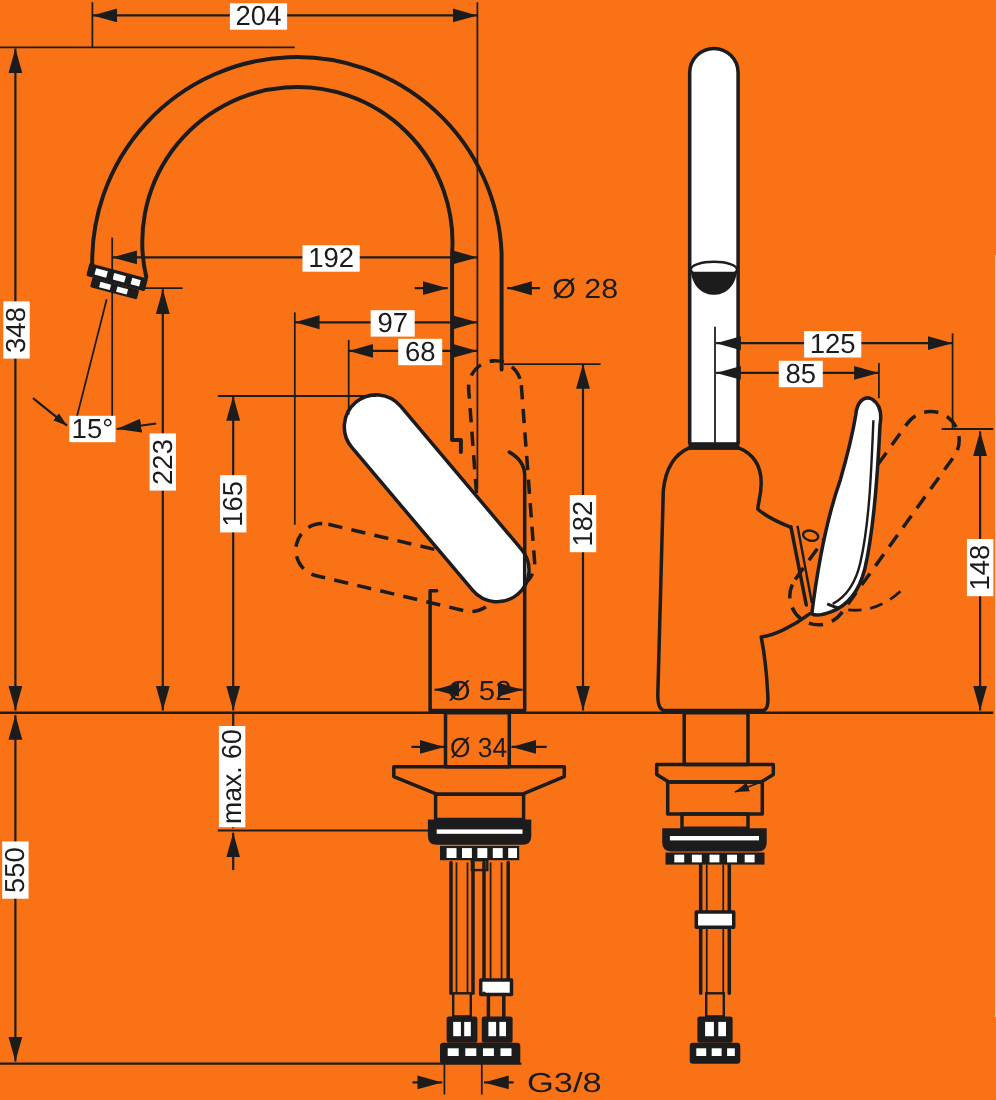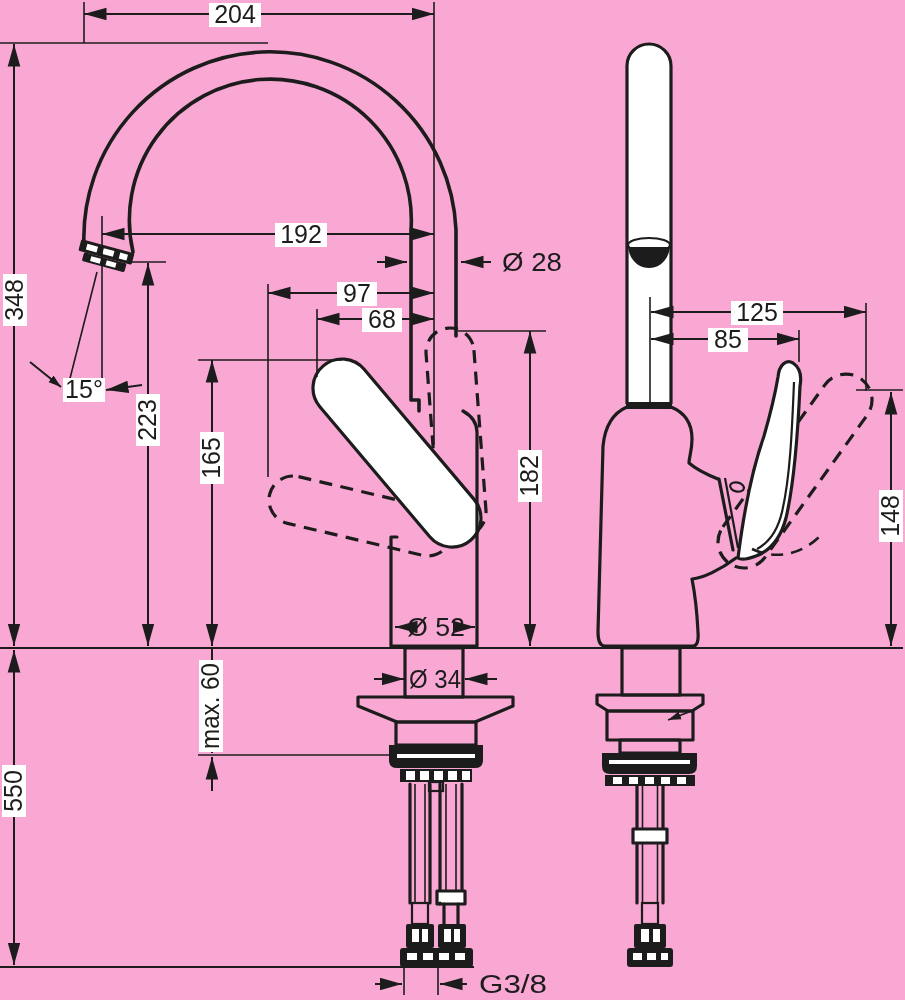--- a/index.html
+++ b/index.html
@@ -1,16 +1,16 @@
 <!DOCTYPE html>
 <html><head>
 <meta charset="utf-8">
 <style>
   html,body{margin:0;padding:0;background:#ffffff;}
-  #stage{width:905px;height:1000px;background:#f9a8d4;position:relative;overflow:hidden;}
+  #stage{width:905px;height:1000px;background:#f97316;position:relative;overflow:hidden;}
   svg{display:block;}
   .outline{fill:none;stroke:#1c1c1c;stroke-width:3.2;stroke-linecap:round;stroke-linejoin:round;}
   .outline-thick{fill:none;stroke:#1c1c1c;stroke-width:3.6;stroke-linecap:round;stroke-linejoin:round;}
   .mid{fill:none;stroke:#1c1c1c;stroke-width:2.2;stroke-linecap:butt;}
   .thin{fill:none;stroke:#1c1c1c;stroke-width:1.6;stroke-linecap:butt;}
   .dim{fill:none;stroke:#1c1c1c;stroke-width:2;stroke-linecap:butt;}
   .dashed{fill:none;stroke:#1c1c1c;stroke-width:3.2;stroke-dasharray:13 8.5;stroke-linecap:butt;stroke-linejoin:round;}
   .dashed-thin{fill:none;stroke:#1c1c1c;stroke-width:2.6;stroke-dasharray:12 8;stroke-linecap:butt;}
   .whitefill{fill:#ffffff;stroke:#1c1c1c;stroke-width:3.2;stroke-linejoin:round;}
   .inkfill{fill:#1c1c1c;stroke:none;}

